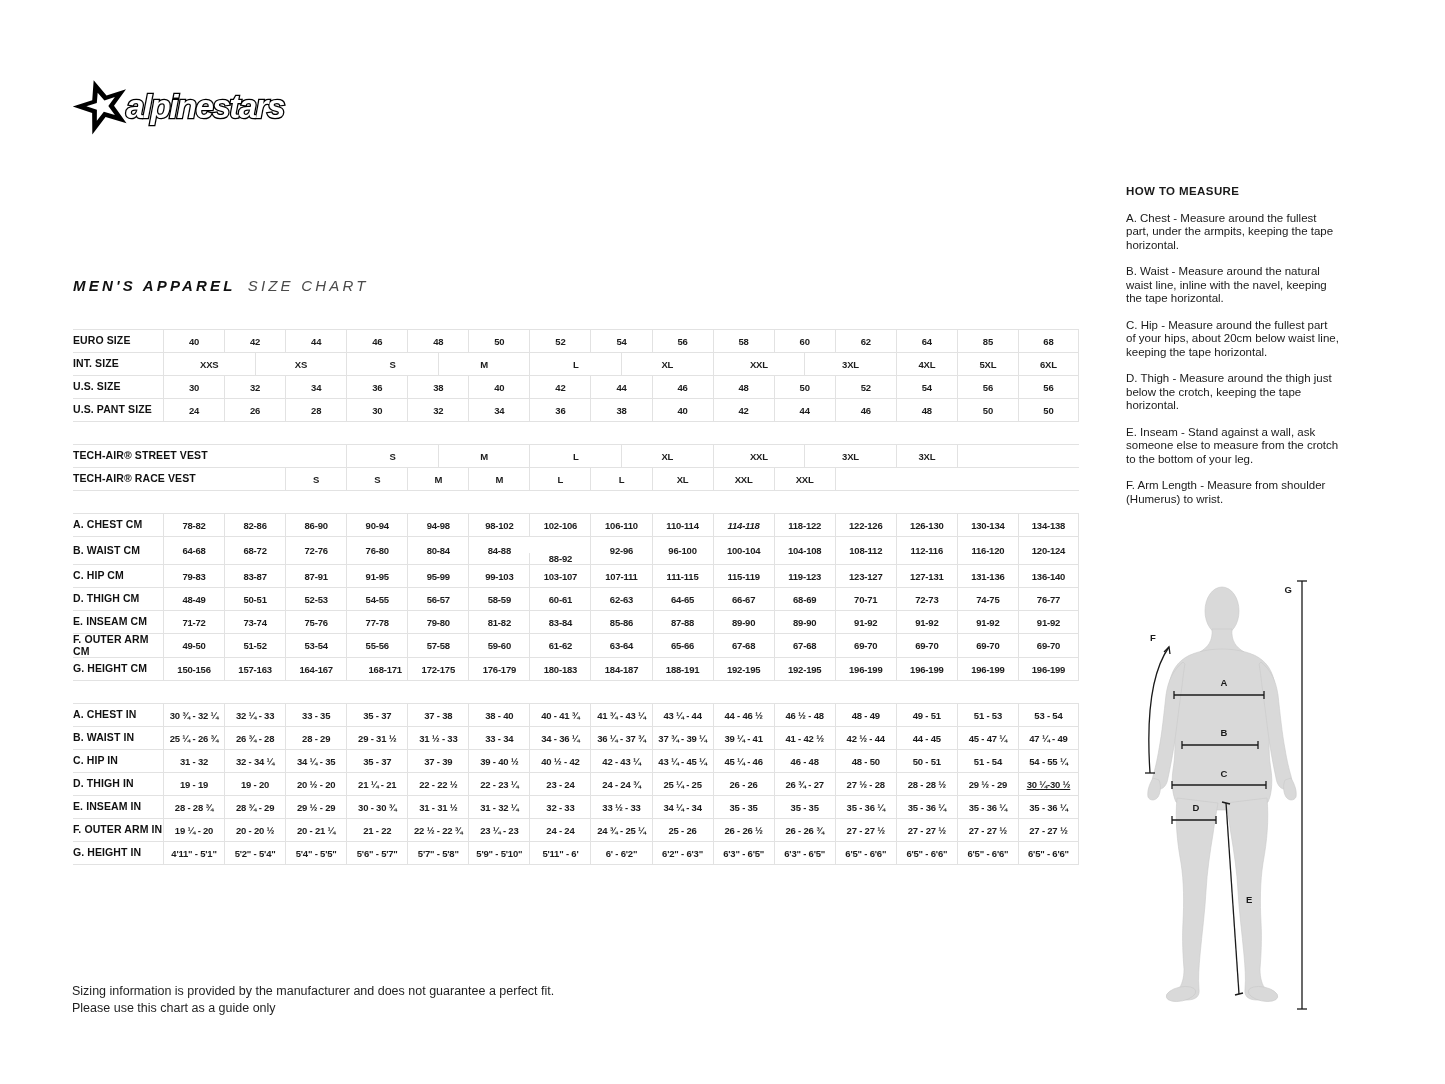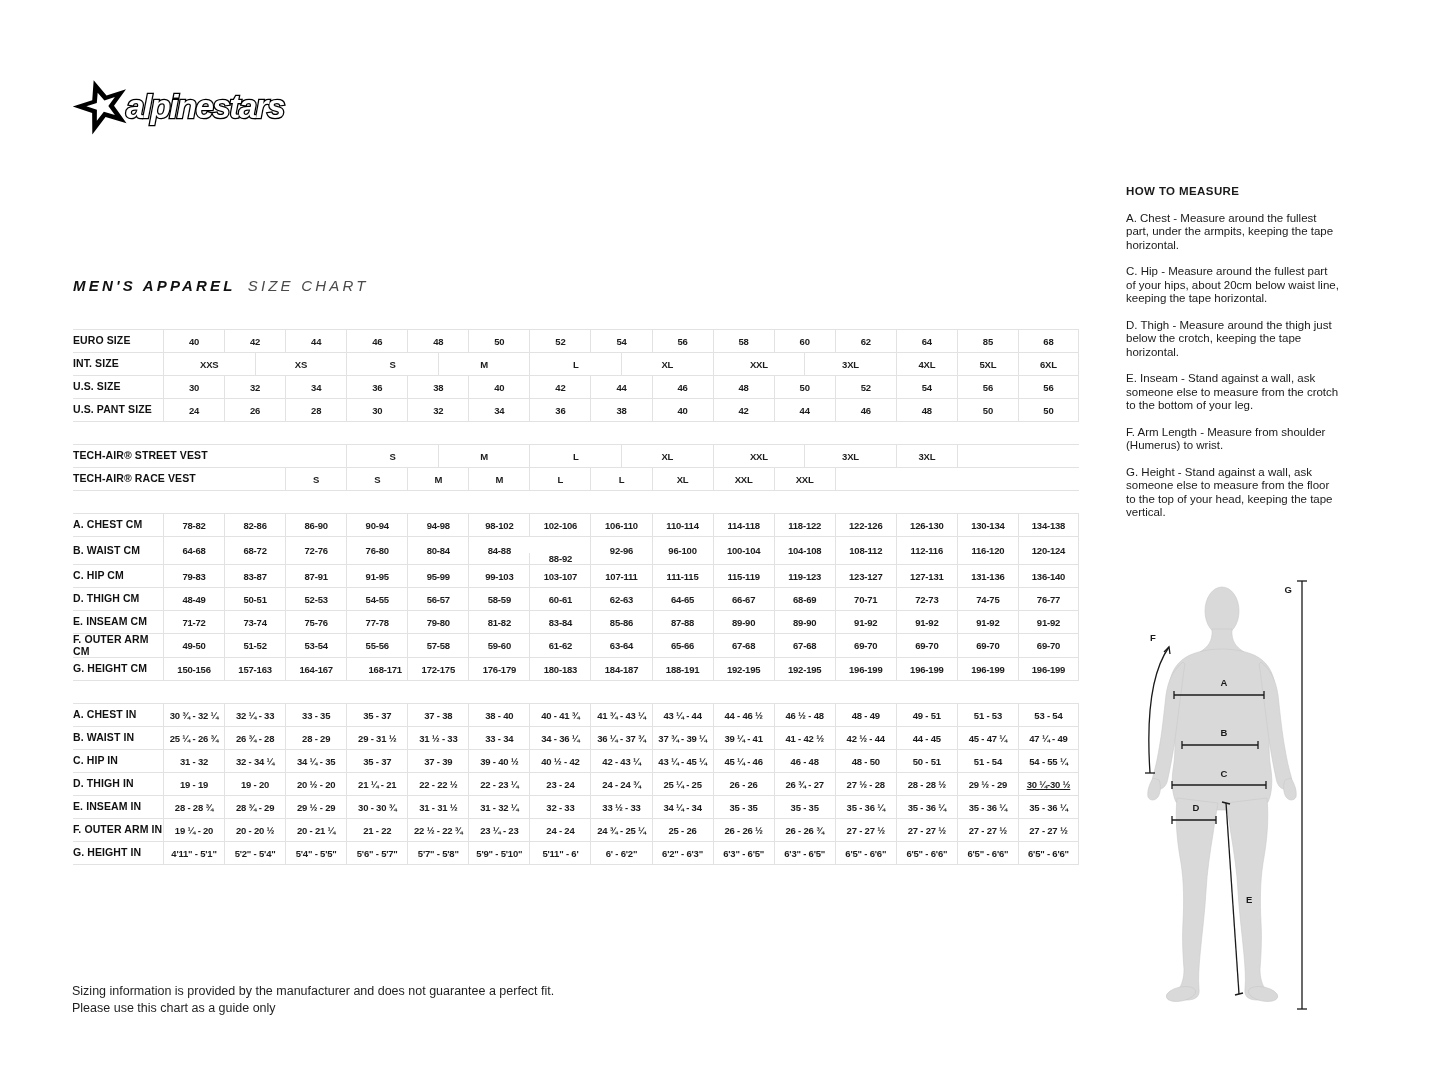--- a/index.html
+++ b/index.html
@@ -172,21 +172,21 @@
         <div class="tgrid">
           <div class="tcell bl" style="grid-column: span 2;">78-82</div>
           <div class="tcell bl" style="grid-column: span 2;">82-86</div>
           <div class="tcell bl" style="grid-column: span 2;">86-90</div>
           <div class="tcell bl" style="grid-column: span 2;">90-94</div>
           <div class="tcell bl" style="grid-column: span 2;">94-98</div>
           <div class="tcell bl" style="grid-column: span 2;">98-102</div>
           <div class="tcell bl" style="grid-column: span 2;">102-106</div>
           <div class="tcell bl" style="grid-column: span 2;">106-110</div>
           <div class="tcell bl" style="grid-column: span 2;">110-114</div>
-          <div class="tcell bl" style="grid-column: span 2;">114-118</div>
+          <div class="tcell bl" style="grid-column: span 2; font-style: italic;">114-118</div>
           <div class="tcell bl" style="grid-column: span 2;">118-122</div>
           <div class="tcell bl" style="grid-column: span 2;">122-126</div>
           <div class="tcell bl" style="grid-column: span 2;">126-130</div>
           <div class="tcell bl" style="grid-column: span 2;">130-134</div>
           <div class="tcell bl br" style="grid-column: span 2;">134-138</div>
         </div>
       </div>
       <div class="trow">
         <div class="tlabel">B. WAIST CM</div>
         <div class="tgrid">
@@ -446,25 +446,25 @@
           <div class="tcell bl" style="grid-column: span 2;">6'5" - 6'6"</div>
           <div class="tcell bl" style="grid-column: span 2;">6'5" - 6'6"</div>
           <div class="tcell bl br" style="grid-column: span 2;">6'5" - 6'6"</div>
         </div>
       </div>
     </div>
 
   <div class="measure-panel">
     <p class="measure-title">HOW TO MEASURE</p>
     <p>A. Chest - Measure around the fullest part, under the armpits, keeping the tape horizontal.</p>
+    <p>B. Waist - Measure around the natural waist line, inline with the navel, keeping the tape horizontal.</p>
     <p>C. Hip - Measure around the fullest part of your hips, about 20cm below waist line, keeping the tape horizontal.</p>
     <p>D. Thigh - Measure around the thigh just below the crotch, keeping the tape horizontal.</p>
     <p>E. Inseam - Stand against a wall, ask someone else to measure from the crotch to the bottom of your leg.</p>
     <p>F. Arm Length - Measure from shoulder (Humerus) to wrist.</p>
-    <p>G. Height - Stand against a wall, ask someone else to measure from the floor to the top of your head, keeping the tape vertical.</p>
   </div>
 
   <svg class="figure" viewBox="0 0 170 445">
     <g>
       <ellipse class="sil" cx="82" cy="38" rx="17" ry="24"></ellipse>
       <path class="sil" d="M72,56 C73,68 68,74 60,79 L104,79 C96,74 91,68 92,56 Z"></path>
       <path class="sil" d="M82,76 C66,76 50,80 42,87 C32,95 29,107 28,121 C27,135 30,144 33,155 C36,170 35,184 33,197 C31,211 33,223 36,229 C52,235 68,237 82,237 C96,237 112,235 128,229 C131,223 133,211 131,197 C129,184 128,170 131,155 C134,144 137,135 136,121 C135,107 132,95 122,87 C114,80 98,76 82,76 Z"></path>
       <path class="sil" d="M43,89 C33,97 28,108 26,122 C24,140 22,160 19,176 C17,188 15,196 13,203 C11,210 13,215 18,216 C23,217 27,212 28,205 C31,191 34,175 36,159 C38,143 40,127 42,113 C43,104 44,96 45,91 Z"></path>
       <path class="sil" d="M13,205 C9,212 7,218 8,224 C10,228 15,228 18,224 C21,219 21,212 19,207 Z"></path>
       <path class="sil" d="M121,89 C131,97 136,108 138,122 C140,140 142,160 145,176 C147,188 149,196 151,203 C153,210 151,215 146,216 C141,217 137,212 136,205 C133,191 130,175 128,159 C126,143 124,127 122,113 C121,104 120,96 119,91 Z"></path>

